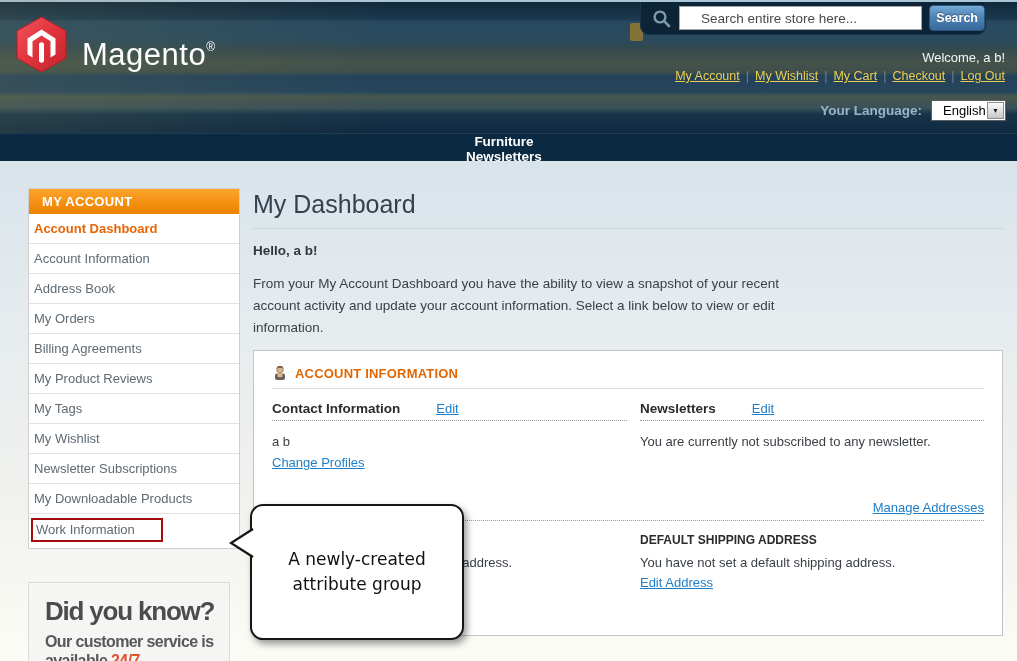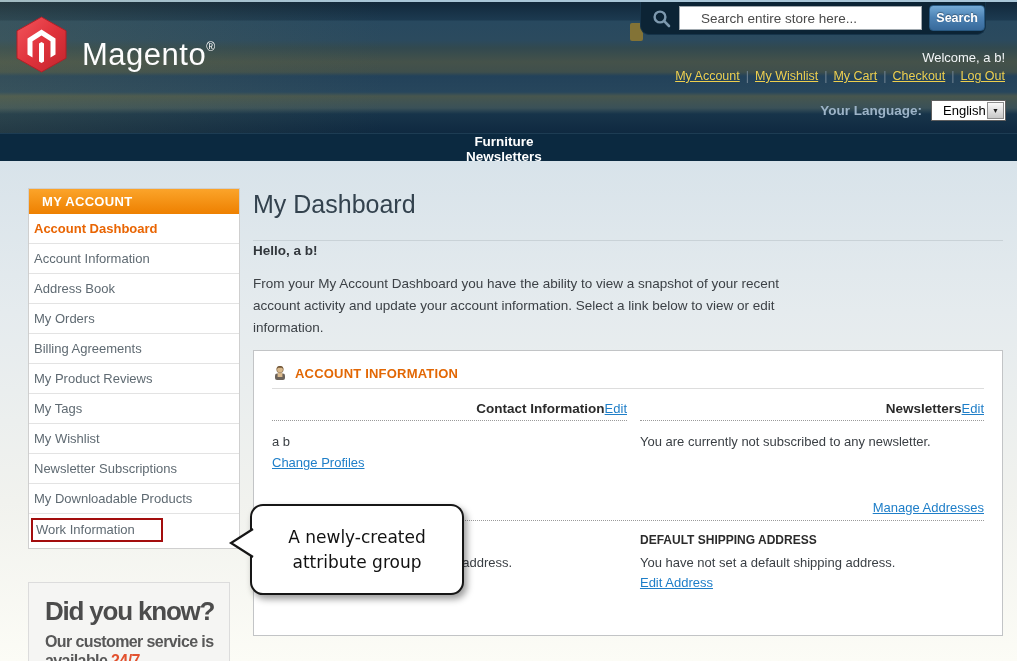--- a/index.html
+++ b/index.html
@@ -109,56 +109,56 @@
     background:#f5f5f3;border:1px solid #dcdcdc;box-sizing:border-box;
     padding:13px 0 0 16px;
   }
   .dyk-title{font-size:26px;font-weight:bold;color:#4c4c4c;letter-spacing:-1.2px;}
   .dyk-text{font-size:16px;font-weight:bold;color:#585858;line-height:19px;letter-spacing:-0.6px;margin-top:5px;}
   .dyk-red{color:#e2512e;}
 
   
   .page-title{
     position:absolute;left:253px;top:190px;width:750px;
-    font-size:25px;color:#33424e;padding-bottom:21px;border-bottom:1px solid #c9d2d7;
+    font-size:25px;color:#33424e;padding-bottom:9px;border-bottom:1px solid #c9d2d7;
   }
   .hello{position:absolute;left:253px;top:243px;font-size:13.5px;font-weight:bold;color:#32373c;}
   .intro{
     position:absolute;left:253px;top:273px;width:527px;
     font-size:13.5px;color:#3c4146;line-height:22px;
   }
 
   .account-box{
     position:absolute;left:253px;top:350px;width:750px;height:286px;
     background:#fff;border:1px solid #c2c4c6;box-sizing:border-box;
     padding:14px 18px;
   }
   .box-head{display:flex;align-items:center;border-bottom:1px solid #dddddd;padding-bottom:7px;}
   .box-head-title{color:#e26704;font-weight:bold;font-size:13px;letter-spacing:.2px;margin-left:7px;}
   .cols{display:flex;margin-top:12px;}
   .col-left{width:356px;}
   .col-gap{width:13px;}
   .col-right{width:345px;}
   .col-head{
-    display:flex;justify-content:flex-end;align-items:baseline;
-    border-bottom:1px dotted #9a9a9a;padding-bottom:4px;
+    display:flex;justify-content:flex-start;align-items:baseline;
+    border-bottom:1px dotted #9a9a9a;padding-bottom:4px;gap:36px;
   }
   .col-title{font-weight:bold;font-size:13.5px;color:#2b2b2b;}
   a.blue-link{color:#1e7ec8;font-size:13px;text-decoration:underline;}
   .col-body{margin-top:10px;font-size:13px;color:#3a3f44;line-height:21px;}
   .addr-head{
     display:flex;justify-content:flex-end;align-items:baseline;
     border-bottom:1px dotted #9a9a9a;padding-bottom:5px;margin-top:27px;
   }
   .addr-title{font-weight:bold;font-size:12px;color:#2b2b2b;margin-bottom:6px;min-height:14px;}
   .addr-note{font-size:13px;color:#3a3f44;line-height:20px;}
 
   
   .callout{
-    position:absolute;left:250px;top:504px;width:214px;height:91px;z-index:5;
+    position:absolute;left:250px;top:504px;width:214px;height:136px;z-index:5;
     background:#fff;border:2px solid #161616;border-radius:13px;
     box-shadow:3px 4px 7px rgba(0,0,0,.40);box-sizing:border-box;
     display:flex;flex-direction:column;justify-content:center;align-items:center;
     font-family:"DejaVu Sans",sans-serif;font-size:17px;color:#111;line-height:25px;
   }
   .callout-tail{position:absolute;left:228px;top:528px;z-index:6;}
 </style>
 </head>
 <body>
 

